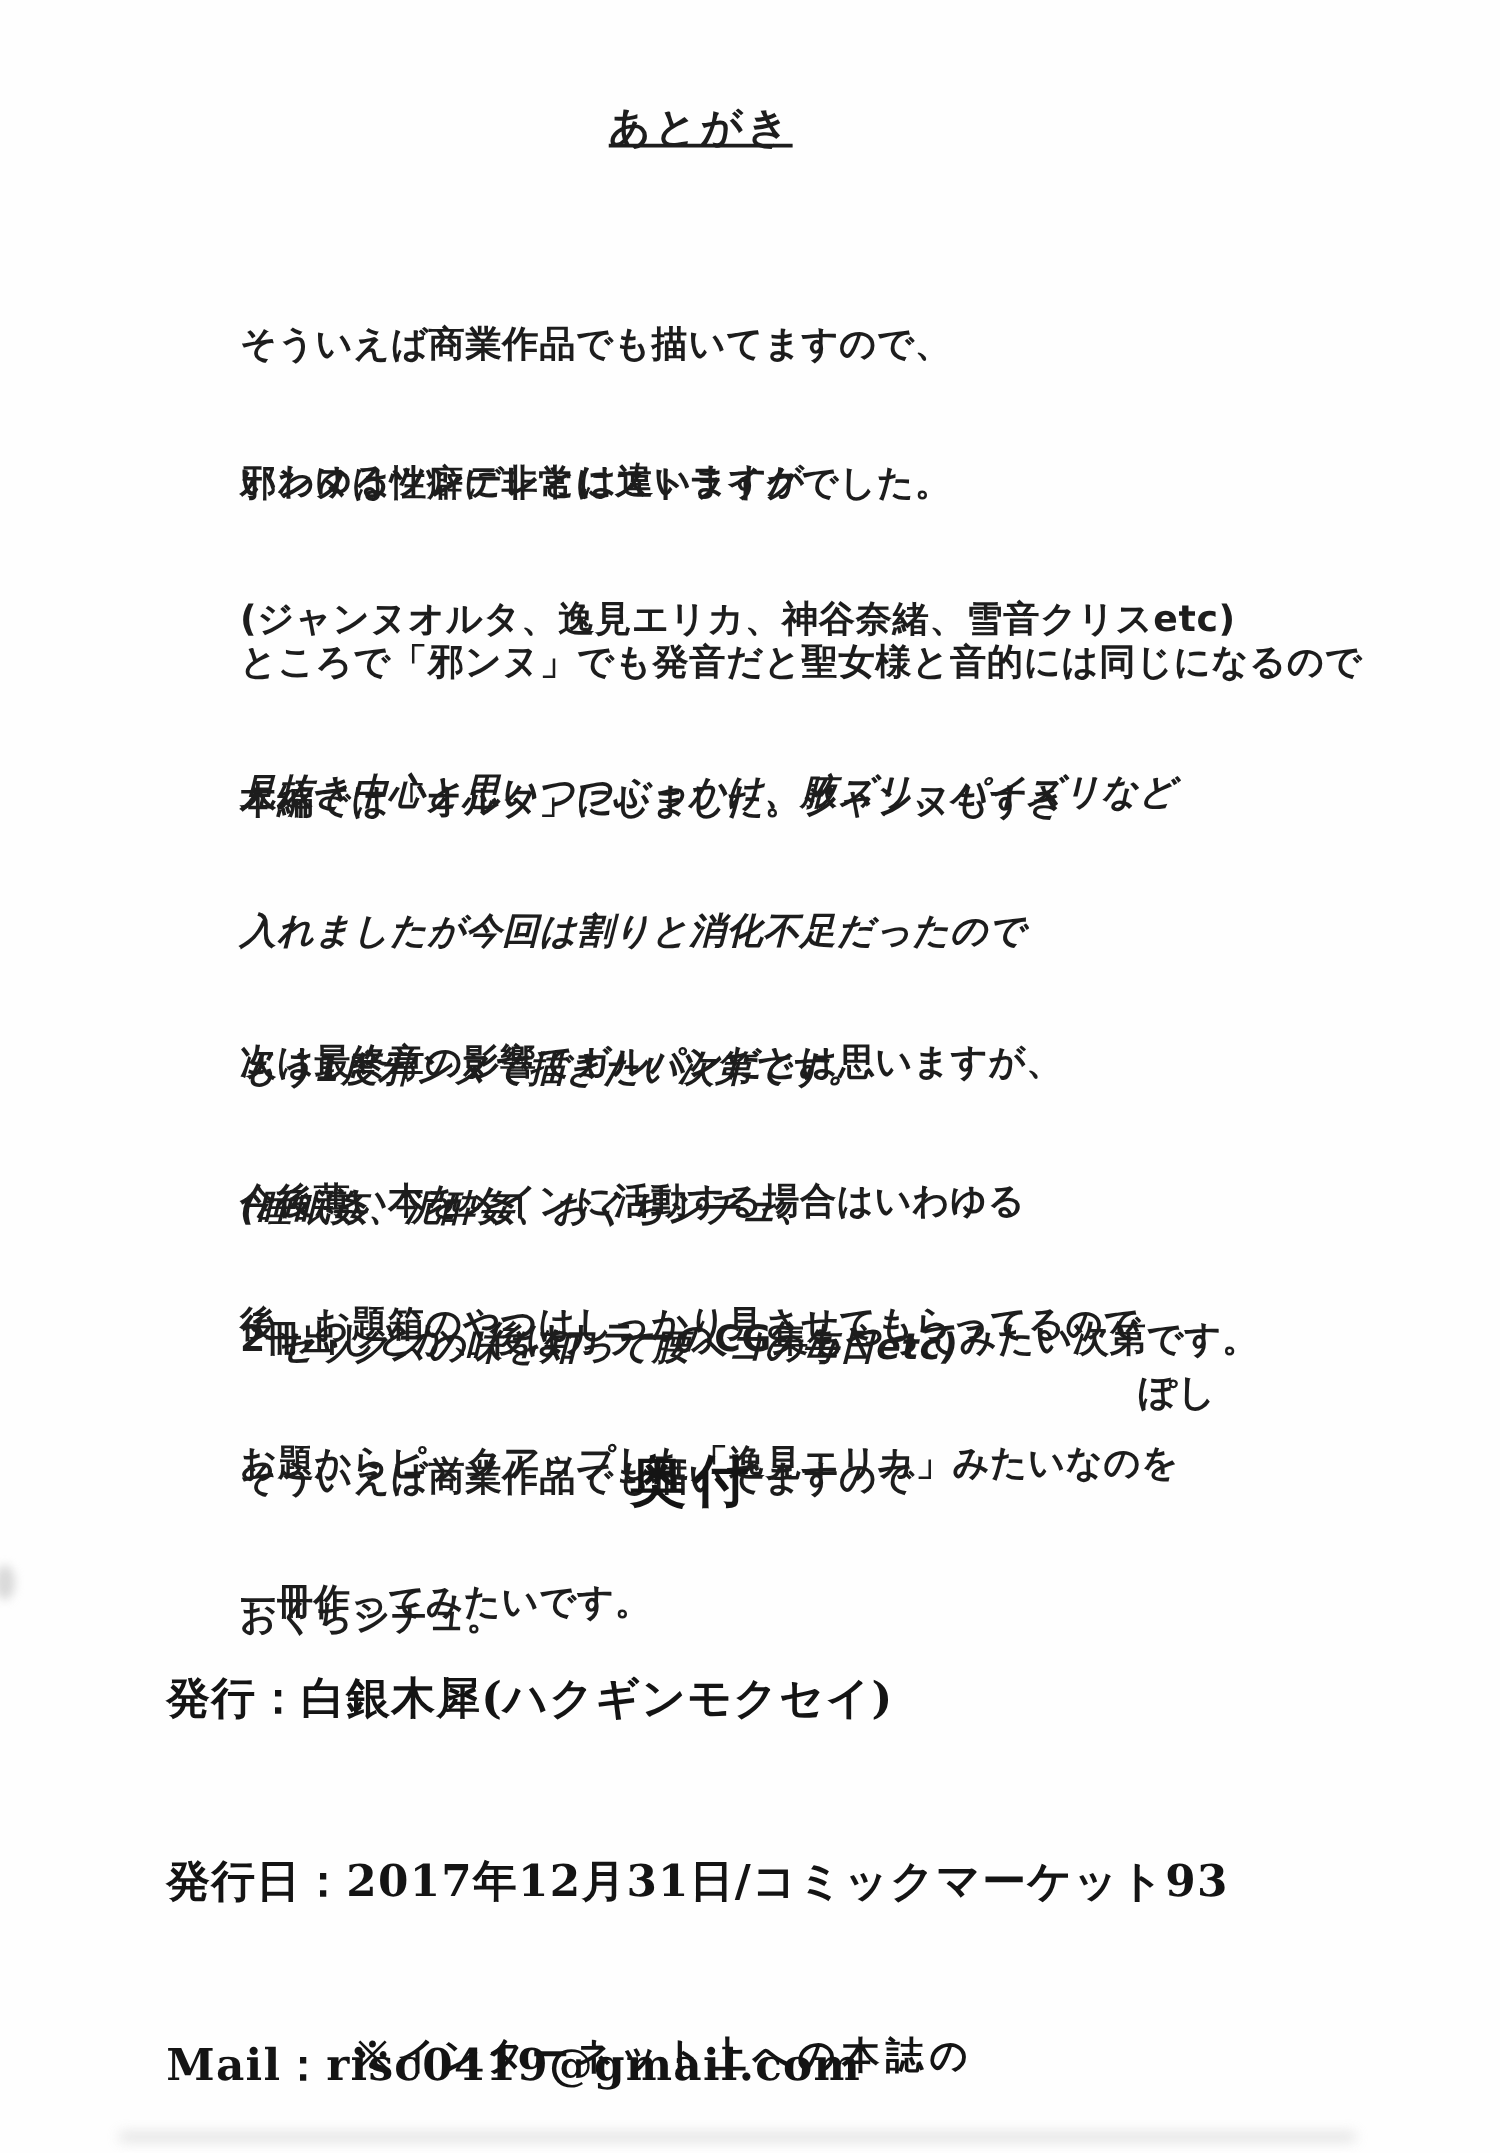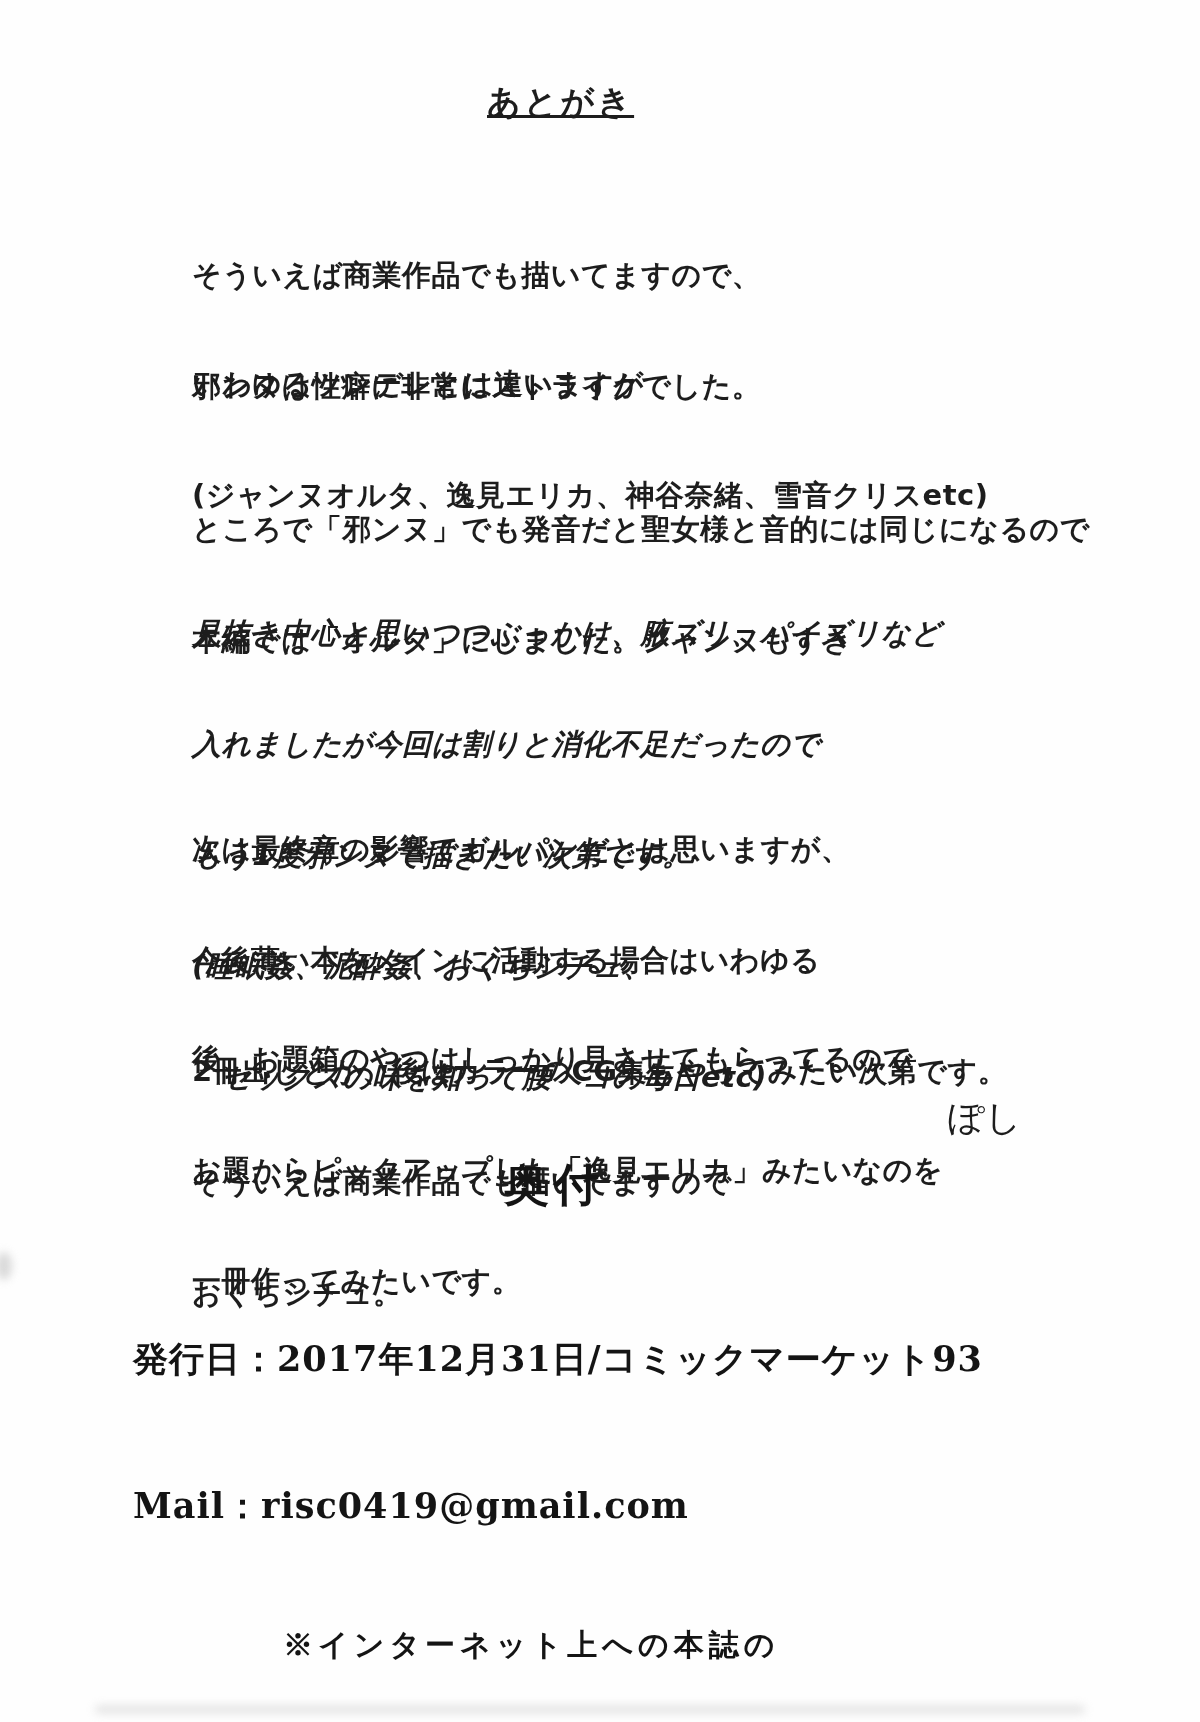--- a/index.html
+++ b/index.html
@@ -35,24 +35,24 @@
     white-space: pre;
   }
   .p1 { top: 183px; }
   .p2 { top: 292px; }
   .p3 { top: 437px; }
   .p4 { top: 541px; font-style: italic; }
   .p5 { top: 757px; }
   .p6 { top: 967px; }
   .signature {
     position: absolute;
-    left: 948px;
+    left: 911px;
     top: 1094px;
-    font-size: 36px;
-    font-weight: 400;
+    font-size: 30px;
+    font-weight: 700;
     white-space: pre;
   }
   .colophon-heading {
     position: absolute;
     left: 504px;
     top: 1155px;
     font-family: "DejaVu Serif", serif;
     font-size: 45px;
     font-weight: 700;
     letter-spacing: 5px;
@@ -147,20 +147,21 @@
   <div>後、お題箱のやつはしっかり見させてもらってるので</div>
   <div>お題からピックアップした「逸見エリカ」みたいなのを</div>
   <div>一冊作ってみたいです。</div>
 </div>
 
 <div class="signature">ぽし</div>
 
 <div class="colophon-heading">奥付</div>
 
 <div class="colophon-list">
+  <div>発行：白銀木犀(ハクギンモクセイ)</div>
   <div>発行日：2017年12月31日/コミックマーケット93</div>
   <div>Mail：risc0419@gmail.com</div>
   
   
 </div>
 
 <div class="notice">
   <div>※インターネット上への本誌の</div>
   
 </div>

